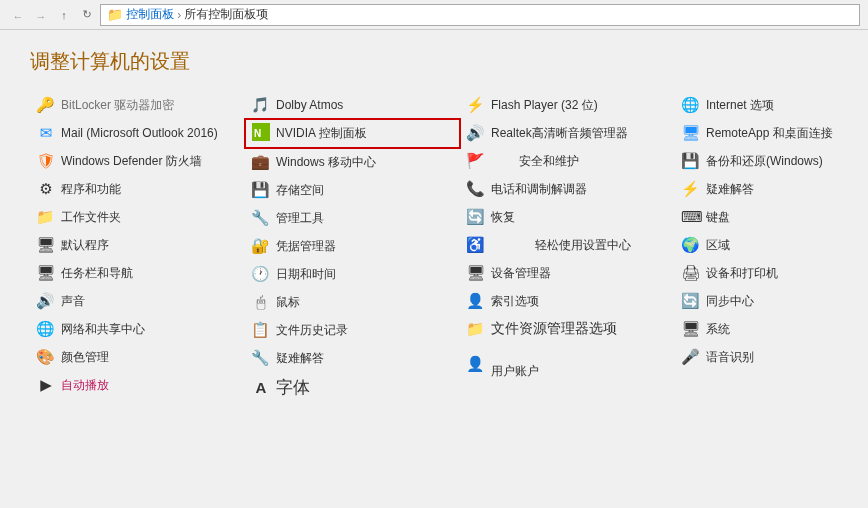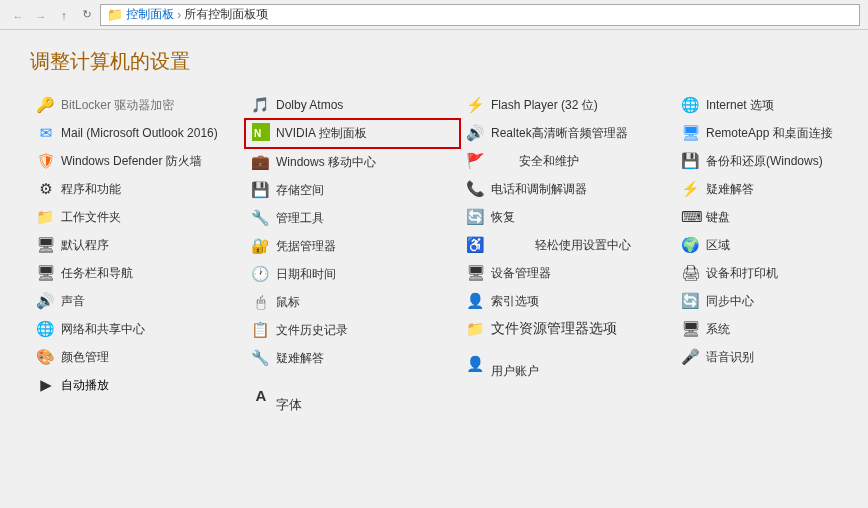--- a/index.html
+++ b/index.html
@@ -72,21 +72,21 @@
       <div style="display:flex;align-items:center;gap:5px;padding:4px 6px;cursor:pointer;min-height:28px;">
         <span style="font-size:15px;width:20px;text-align:center;color:#ffa500;">🌐</span>
         <span style="font-size:12px;color:#333;">网络和共享中心</span>
       </div>
       <div style="display:flex;align-items:center;gap:5px;padding:4px 6px;cursor:pointer;min-height:28px;">
         <span style="font-size:15px;width:20px;text-align:center;">🎨</span>
         <span style="font-size:12px;color:#333;">颜色管理</span>
       </div>
       <div style="display:flex;align-items:center;gap:5px;padding:4px 6px;cursor:pointer;min-height:28px;">
         <span style="font-size:15px;width:20px;text-align:center;">▶</span>
-        <span style="font-size:12px;color:#000000;">自动播放</span>
+        <span style="font-size:12px;color:#be185d;">自动播放</span>
       </div>
     </div>
 
     <div style="display:flex;flex-direction:column;">
       <div style="display:flex;align-items:center;gap:5px;padding:4px 6px;cursor:pointer;min-height:28px;">
         <span style="font-size:15px;width:20px;text-align:center;color:#222;font-weight:bold;">🎵</span>
         <span style="font-size:12px;color:#333;">Dolby Atmos</span>
       </div>
       <div style="display:flex;align-items:center;gap:5px;padding:4px 6px;cursor:pointer;min-height:28px;outline:2px solid #cc0000;outline-offset:-1px;">
         <span style="font-size:15px;width:20px;text-align:center;">
@@ -124,21 +124,21 @@
       <div style="display:flex;align-items:center;gap:5px;padding:4px 6px;cursor:pointer;min-height:28px;">
         <span style="font-size:15px;width:20px;text-align:center;">📋</span>
         <span style="font-size:12px;color:#333;">文件历史记录</span>
       </div>
       <div style="display:flex;align-items:center;gap:5px;padding:4px 6px;cursor:pointer;min-height:28px;">
         <span style="font-size:15px;width:20px;text-align:center;">🔧</span>
         <span style="font-size:12px;color:#333;">疑难解答</span>
       </div>
       <div style="display:flex;align-items:center;gap:5px;padding:4px 6px;cursor:pointer;min-height:28px;">
         <span style="font-size:15px;width:20px;text-align:center;font-weight:bold;">A</span>
-        <span style="font-size:13px;color:#333;margin-top:20px;">字体</span>
+        <span style="font-size:17px;color:#333;">字体</span>
       </div>
     </div>
 
     <div style="display:flex;flex-direction:column;">
       <div style="display:flex;align-items:center;gap:5px;padding:4px 6px;cursor:pointer;min-height:28px;">
         <span style="font-size:15px;width:20px;text-align:center;color:#cc0000;">⚡</span>
         <span style="font-size:12px;color:#333;">Flash Player (32 位)</span>
       </div>
       <div style="display:flex;align-items:center;gap:5px;padding:4px 6px;cursor:pointer;min-height:28px;">
         <span style="font-size:15px;width:20px;text-align:center;color:#cc6600;">🔊</span>

